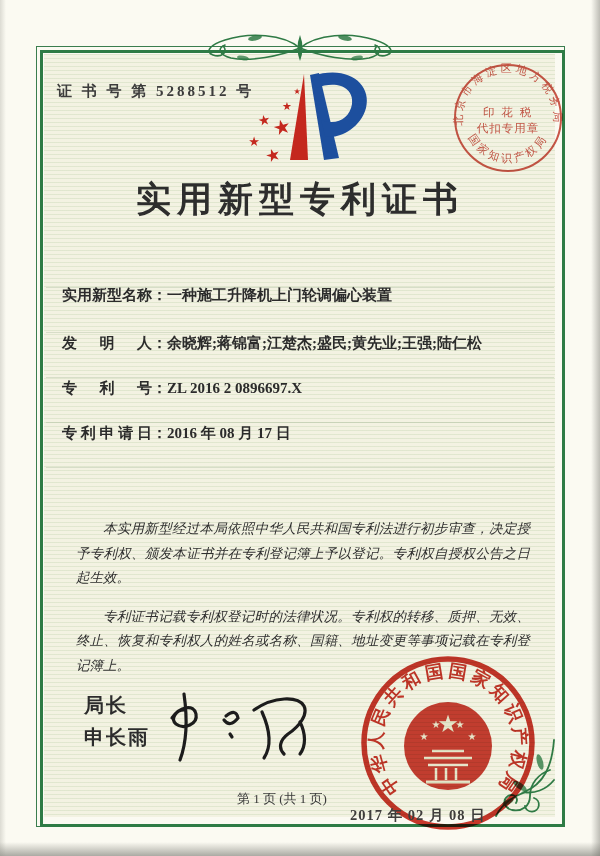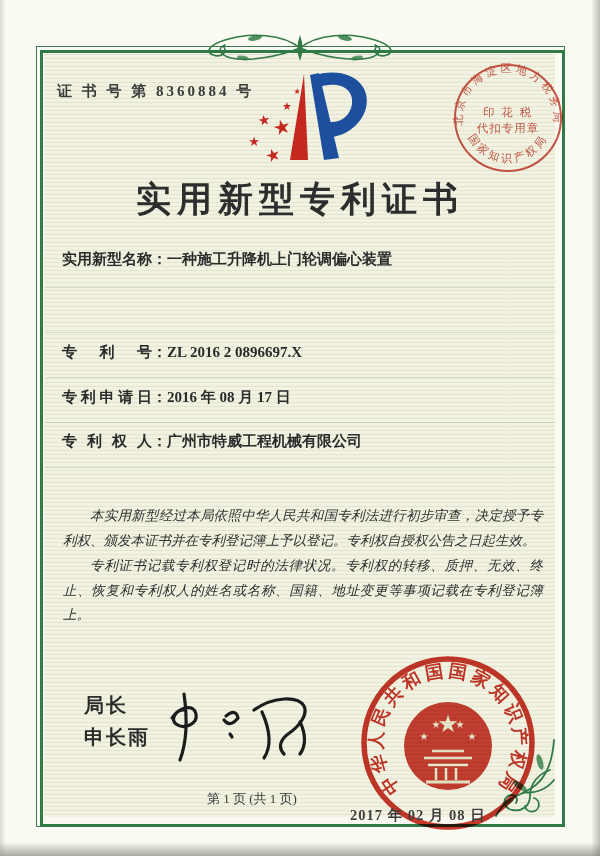--- a/index.html
+++ b/index.html
@@ -9,33 +9,33 @@
   
   .frame-outer{position:absolute;left:36px;top:46px;width:527px;height:779px;border:1px solid #3a7d4e;}
   .frame-inner{position:absolute;left:40px;top:50px;width:519px;height:771px;border:3px solid #2e7b45;}
   .paper-pattern{position:absolute;left:44px;top:54px;width:511px;height:763px;background-color:#f3f2e2;
     background-image:repeating-linear-gradient(180deg, rgba(140,180,120,0.18) 0px, rgba(140,180,120,0.18) 1px, transparent 1px, transparent 4px);}
   .sepline{position:absolute;left:46px;width:508px;height:1px;background:rgba(120,145,110,0.22);}
 
   .cert-no{position:absolute;left:57px;top:82px;font-size:15px;letter-spacing:3px;color:#3c3c3c;font-weight:600;}
   .title{position:absolute;left:0;top:176px;width:600px;text-align:center;font-size:35px;font-weight:700;letter-spacing:6px;color:#2d2d2d;}
 
-  .row{position:absolute;left:62px;width:480px;font-size:15px;font-weight:600;color:#2b2b2b;white-space:nowrap;}
+  .row{position:absolute;left:62px;width:480px;font-size:15px;font-weight:600;color:#2b2b2b;white-space:nowrap;margin-top:36px;}
   .flabel{display:inline-block;width:90px;text-align:justify;text-align-last:justify;}
   .r1{top:250px}.r2{top:298px}.r3{top:343px}.r4{top:388px}.r5{top:432px}.r6{top:476px}
 
   .paras{position:absolute;left:62px;top:503px;width:482px;font-size:13.5px;line-height:24.5px;
     color:#2f2f2f;text-align:justify;font-style:italic;}
-  .paras p{margin:1px;text-indent:2em;font-style:italic;}
+  .paras p{margin:14px;text-indent:2em;font-style:italic;}
 
   .signer-title{position:absolute;left:84px;top:692px;font-size:20px;font-weight:600;color:#2c2c2c;letter-spacing:2px;}
   .signer-name{position:absolute;left:84px;top:724px;font-size:20px;font-weight:600;color:#2c2c2c;letter-spacing:2px;}
 
   .seal-date{position:absolute;left:350px;top:806px;font-size:14.5px;font-weight:600;color:#3f3e3c;letter-spacing:1px;z-index:6;}
-  .footer{position:absolute;left:0;top:790px;width:504px;text-align:center;font-size:13px;color:#3a3a3a;}
+  .footer{position:absolute;left:0;top:790px;width:564px;text-align:center;font-size:13px;color:#3a3a3a;}
 
   .logo-svg{position:absolute;left:240px;top:58px;}
   .tax-stamp-svg{position:absolute;left:450px;top:60px;opacity:.85;mix-blend-mode:multiply;}
   .office-seal-svg{position:absolute;left:357px;top:652px;opacity:.93;mix-blend-mode:multiply;z-index:5;}
   .signature-svg{position:absolute;left:150px;top:682px;z-index:4;}
   .flourish-top{position:absolute;left:195px;top:28px;}
   .flourish-corner{position:absolute;left:490px;top:736px;}
 
   .shadow-right{position:absolute;right:0;top:0;width:9px;height:100%;background:linear-gradient(to left,rgba(115,115,108,.45),rgba(115,115,108,0));}
   .shadow-bottom{position:absolute;left:0;bottom:0;width:100%;height:14px;background:linear-gradient(to top,rgba(105,105,98,.55),rgba(105,105,98,0));}
@@ -75,21 +75,21 @@
       <path d="M64 4 C 62 30, 54 48, 34 56 C 44 58, 56 54, 64 44"></path>
       <path d="M60 34 C 48 38, 40 48, 40 60 C 40 70, 32 76, 22 74 C 14 72, 12 64, 18 60 C 24 57, 29 62, 26 67"></path>
       <path d="M36 56 C 24 60, 12 68, 6 80"></path>
       <path d="M44 62 a7 7 0 1 1 -9 8"></path>
     </g>
     <ellipse cx="30" cy="50" rx="8" ry="3" transform="rotate(35 30 50)" fill="#2f7a45" opacity=".8"></ellipse>
     <ellipse cx="50" cy="26" rx="8" ry="3" transform="rotate(75 50 26)" fill="#2f7a45" opacity=".8"></ellipse>
     <ellipse cx="18" cy="66" rx="6" ry="2.5" transform="rotate(-25 18 66)" fill="#2f7a45" opacity=".7"></ellipse>
   </svg>
 
-  <div class="cert-no">证 书 号 第 8360884 号</div>
+  <div class="cert-no">证 书 号 第 5288512 号</div>
 
   <svg class="logo-svg" width="135" height="108" viewBox="0 0 135 108">
     <polygon points="64,16 50,102 68,102" fill="#c4281e"></polygon>
     <polygon points="70,17 79,15 99,100 84,102" fill="#1d4f9e"></polygon>
     <path d="M72 18 C 108 6 132 26 126 50 C 120 72 96 82 85 78 L 81 62 C 97 68 110 60 112 46 C 114 30 98 22 76 30 Z" fill="#1d4f9e"></path>
     <g fill="#c4281e" font-family="DejaVu Sans, sans-serif" text-anchor="middle">
       <text x="42" y="76" font-size="20" transform="rotate(-14 42 70)">★</text>
       <text x="24" y="67" font-size="14" transform="rotate(-10 24 62)">★</text>
       <text x="14" y="88" font-size="13">★</text>
       <text x="33" y="103" font-size="17" transform="rotate(-18 33 97)">★</text>
@@ -110,23 +110,23 @@
     <text font-size="11" letter-spacing="3" fill="#c43a2c" text-anchor="middle">
       <textPath href="#taxBottomArc" startOffset="50%">国家知识产权局</textPath>
     </text>
     <text x="58" y="56" font-size="11.5" letter-spacing="2" fill="#c43a2c" text-anchor="middle">印 花 税</text>
     <text x="58" y="72" font-size="11.5" letter-spacing="1" fill="#c43a2c" text-anchor="middle">代扣专用章</text>
   </svg>
 
   <div class="title">实用新型专利证书</div>
 
   <div class="row r1"><span class="flabel">实用新型名称</span><span>：</span><span>一种施工升降机上门轮调偏心装置</span></div>
+  <div class="row r2"><span class="flabel">发明人</span><span>：</span><span>余晓辉;蒋锦富;江楚杰;盛民;黄先业;王强;陆仁松</span></div>
   <div class="row r3"><span class="flabel">专利号</span><span>：</span><span>ZL 2016 2 0896697.X</span></div>
   <div class="row r4"><span class="flabel">专利申请日</span><span>：</span><span>2016 年 08 月 17 日</span></div>
-  <div class="row r5"><span class="flabel">专利权人</span><span>：</span><span>广州市特威工程机械有限公司</span></div>
 
   <div class="paras">
     <p>本实用新型经过本局依照中华人民共和国专利法进行初步审查，决定授予专利权、颁发本证书并在专利登记簿上予以登记。专利权自授权公告之日起生效。</p>
     <p>专利证书记载专利权登记时的法律状况。专利权的转移、质押、无效、终止、恢复和专利权人的姓名或名称、国籍、地址变更等事项记载在专利登记簿上。</p>
   </div>
 
   <div class="signer-title">局长</div>
   <div class="signer-name">申长雨</div>
 
   <svg class="signature-svg" width="180" height="90" viewBox="0 0 180 90">

